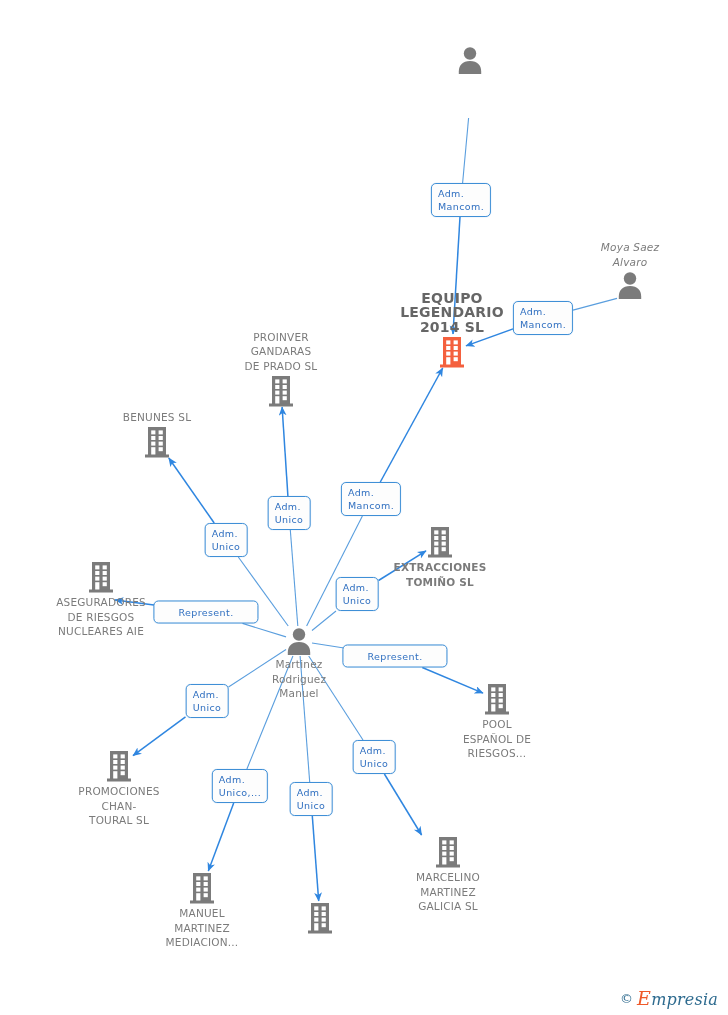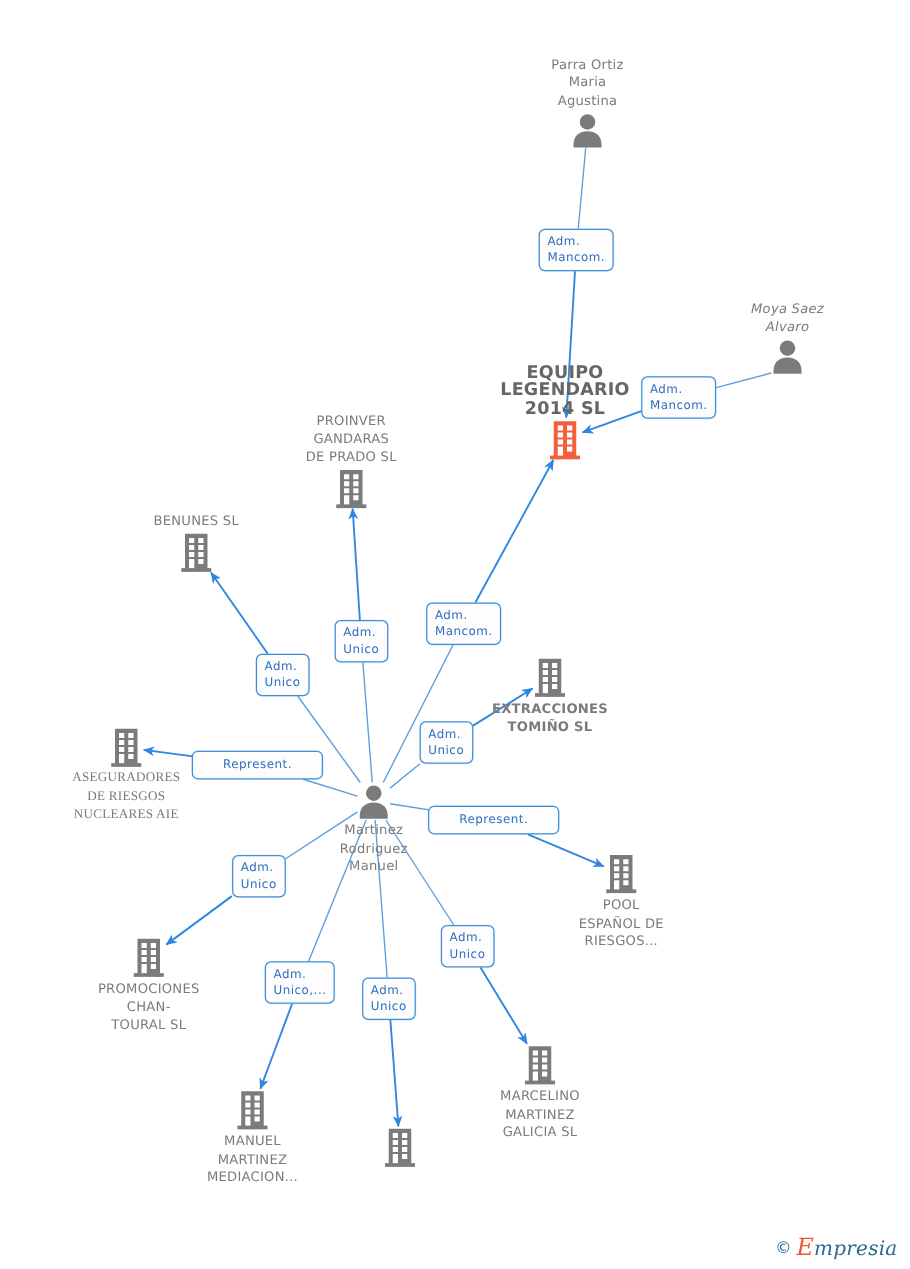--- a/index.html
+++ b/index.html
@@ -82,23 +82,20 @@
         <line x1="384.4" y1="774.0" x2="421.6" y2="835.0" stroke="#2f86e0" stroke-width="1.5" marker-end="url(#arrowhead)"></line>
         <line x1="292.9" y1="656.0" x2="246.9" y2="769.0" stroke="#5a9ede" stroke-width="1.1"></line>
         <line x1="233.7" y1="803.0" x2="208.3" y2="871.0" stroke="#2f86e0" stroke-width="1.5" marker-end="url(#arrowhead)"></line>
         <line x1="300.1" y1="656.0" x2="309.7" y2="782.0" stroke="#5a9ede" stroke-width="1.1"></line>
         <line x1="312.3" y1="816.0" x2="318.7" y2="901.0" stroke="#2f86e0" stroke-width="1.5" marker-end="url(#arrowhead)"></line>
       </g>
   </svg>
 
   <div id="node-layer">
       <div class="node label-above" style="left: 470px; top: 44.5px; width: 150px;">
-        <span class="label">Parra Ortiz
-Maria
-Agustina</span>
         <svg width="26" height="30" viewBox="0 0 26 30" class="icon">
           <circle cx="13" cy="8.5" r="6.2" fill="#7b7b7b"></circle>
           <path d="M13,16 C5.6,16 1.8,20.4 1.8,26.6 L1.8,29 L24.2,29 L24.2,26.6 C24.2,20.4 20.4,16 13,16 Z" fill="#7b7b7b"></path>
         </svg>
       </div>
       <div class="node label-above focus" style="left: 452px; top: 290.5px; width: 150px;">
         <span class="label">EQUIPO
 LEGENDARIO
 2014 SL</span>
         <svg width="28" height="34" viewBox="0 0 28 34" class="icon">
@@ -163,21 +160,21 @@
           <rect x="8.2" y="11" width="4.2" height="4" fill="#ffffff"></rect>
           <rect x="15.6" y="11" width="4.2" height="4" fill="#ffffff"></rect>
           <rect x="8.2" y="16.6" width="4.2" height="4" fill="#ffffff"></rect>
           <rect x="15.6" y="16.6" width="4.2" height="4" fill="#ffffff"></rect>
           <rect x="15.6" y="22.2" width="4.2" height="4" fill="#ffffff"></rect>
           <rect x="8.2" y="22.2" width="4.2" height="7.3" fill="#ffffff"></rect>
         </svg>
         <span class="label">EXTRACCIONES
 TOMIÑO SL</span>
       </div>
-      <div class="node label-below" style="left: 101px; top: 581px; width: 150px; font-family: Liberation Serif, serif;">
+      <div class="node label-below" style="left: 101px; top: 560px; width: 150px;">
         <svg width="28" height="34" viewBox="0 0 28 34" class="icon">
           <path d="M5,2 H23 V30 H5 Z" fill="#7b7b7b"></path>
           <rect x="2" y="29.5" width="24" height="3" fill="#7b7b7b"></rect>
           <rect x="8.2" y="5.4" width="4.2" height="4" fill="#ffffff"></rect>
           <rect x="15.6" y="5.4" width="4.2" height="4" fill="#ffffff"></rect>
           <rect x="8.2" y="11" width="4.2" height="4" fill="#ffffff"></rect>
           <rect x="15.6" y="11" width="4.2" height="4" fill="#ffffff"></rect>
           <rect x="8.2" y="16.6" width="4.2" height="4" fill="#ffffff"></rect>
           <rect x="15.6" y="16.6" width="4.2" height="4" fill="#ffffff"></rect>
           <rect x="15.6" y="22.2" width="4.2" height="4" fill="#ffffff"></rect>
@@ -223,21 +220,21 @@
           <rect x="15.6" y="11" width="4.2" height="4" fill="#ffffff"></rect>
           <rect x="8.2" y="16.6" width="4.2" height="4" fill="#ffffff"></rect>
           <rect x="15.6" y="16.6" width="4.2" height="4" fill="#ffffff"></rect>
           <rect x="15.6" y="22.2" width="4.2" height="4" fill="#ffffff"></rect>
           <rect x="8.2" y="22.2" width="4.2" height="7.3" fill="#ffffff"></rect>
         </svg>
         <span class="label">PROMOCIONES
 CHAN-
 TOURAL  SL</span>
       </div>
-      <div class="node label-below" style="left: 432px; top: 835px; width: 150px;">
+      <div class="node label-below" style="left: 448px; top: 835px; width: 150px;">
         <svg width="28" height="34" viewBox="0 0 28 34" class="icon">
           <path d="M5,2 H23 V30 H5 Z" fill="#7b7b7b"></path>
           <rect x="2" y="29.5" width="24" height="3" fill="#7b7b7b"></rect>
           <rect x="8.2" y="5.4" width="4.2" height="4" fill="#ffffff"></rect>
           <rect x="15.6" y="5.4" width="4.2" height="4" fill="#ffffff"></rect>
           <rect x="8.2" y="11" width="4.2" height="4" fill="#ffffff"></rect>
           <rect x="15.6" y="11" width="4.2" height="4" fill="#ffffff"></rect>
           <rect x="8.2" y="16.6" width="4.2" height="4" fill="#ffffff"></rect>
           <rect x="15.6" y="16.6" width="4.2" height="4" fill="#ffffff"></rect>
           <rect x="15.6" y="22.2" width="4.2" height="4" fill="#ffffff"></rect>

